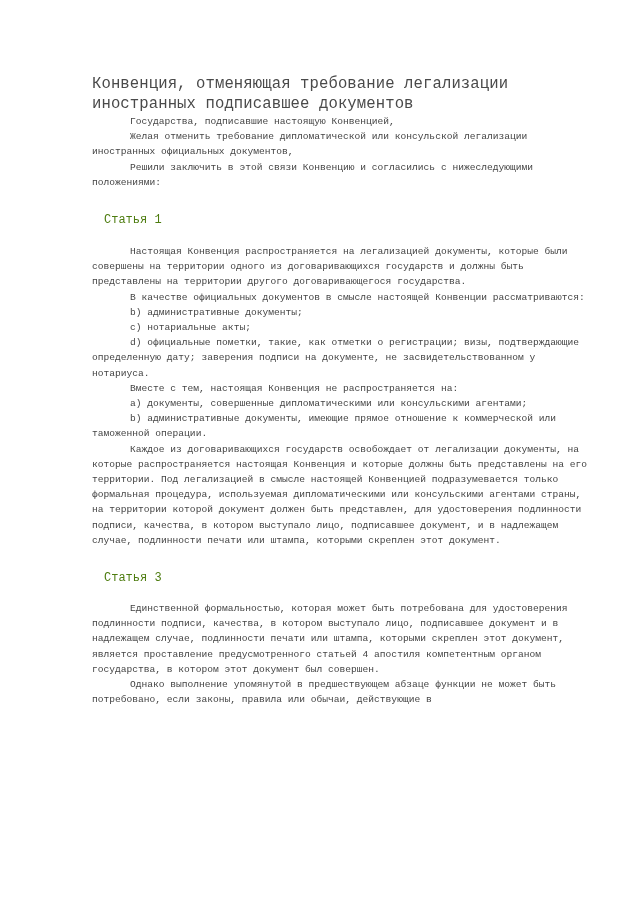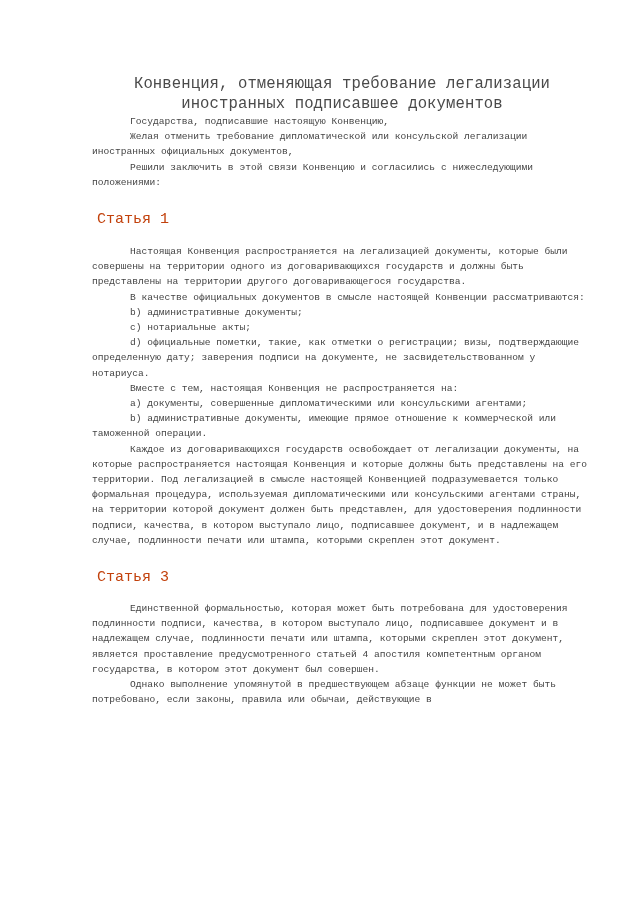--- a/index.html
+++ b/index.html
@@ -1,36 +1,36 @@
 <!DOCTYPE html>
 <html><head>
 <meta charset="utf-8">
 <style>
   html, body { margin: 0; padding: 0; background: #ffffff; }
   body { width: 640px; height: 905px; overflow: hidden; position: relative; }
   .page { position: absolute; left: 92px; top: 74px; width: 500px; color: #444444; font-family: "Liberation Mono", "DejaVu Sans Mono", monospace; }
-  .title { font-size: 15.6px; line-height: 20px; margin: 0; font-weight: normal; color: #4a4a4a; letter-spacing: 0.1px; text-align: center; }
+  .title { font-size: 15.6px; line-height: 20px; margin: 0; font-weight: normal; color: #4a4a4a; letter-spacing: 0.1px; }
   .p { font-size: 9.6px; line-height: 15.2px; margin: 0; text-indent: 38px; white-space: normal; letter-spacing: 0px; }
-  .heading { font-size: 15px; line-height: 20px; margin: 5px; font-weight: normal; color: #c2410c; }
+  .heading { font-size: 12px; line-height: 20px; margin: 12px; font-weight: normal; color: #4d7c0f; }
   .h1 { margin-top: 20px; margin-bottom: 14px; }
   .h2 { margin-top: 20px; margin-bottom: 14px; }
   .h3 { margin-top: 20px; margin-bottom: 13px; }
   .intro { margin-top: 0px; }
 </style>
 </head>
 <body>
 
 <div class="page">
   <h1 class="title">
     <span>Конвенция, отменяющая требование легализации</span><br>
     <span>иностранных подписавшее документов</span>
   </h1>
 
   <div class="intro">
-    <p class="p">Государства, подписавшие настоящую Конвенцию,</p>
+    <p class="p">Государства, подписавшие настоящую Конвенцией,</p>
     <p class="p">Желая отменить требование дипломатической или консульской легализации иностранных официальных документов,</p>
     <p class="p">Решили заключить в этой связи Конвенцию и согласились с нижеследующими положениями:</p>
   </div>
 
   <section>
     <h2 class="heading h1">Статья 1</h2>
     <p class="p">Настоящая Конвенция распространяется на легализацией документы, которые были совершены на территории одного из договаривающихся государств и должны быть представлены на территории другого договаривающегося государства.</p>
     <p class="p">В качестве официальных документов в смысле настоящей Конвенции рассматриваются:</p>
     <p class="p">b) административные документы;</p>
     <p class="p">c) нотариальные акты;</p>

